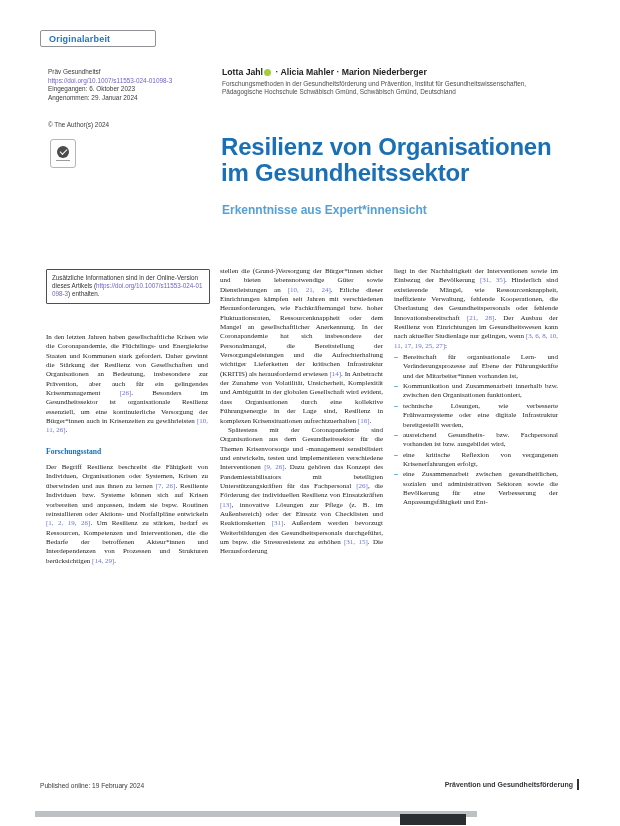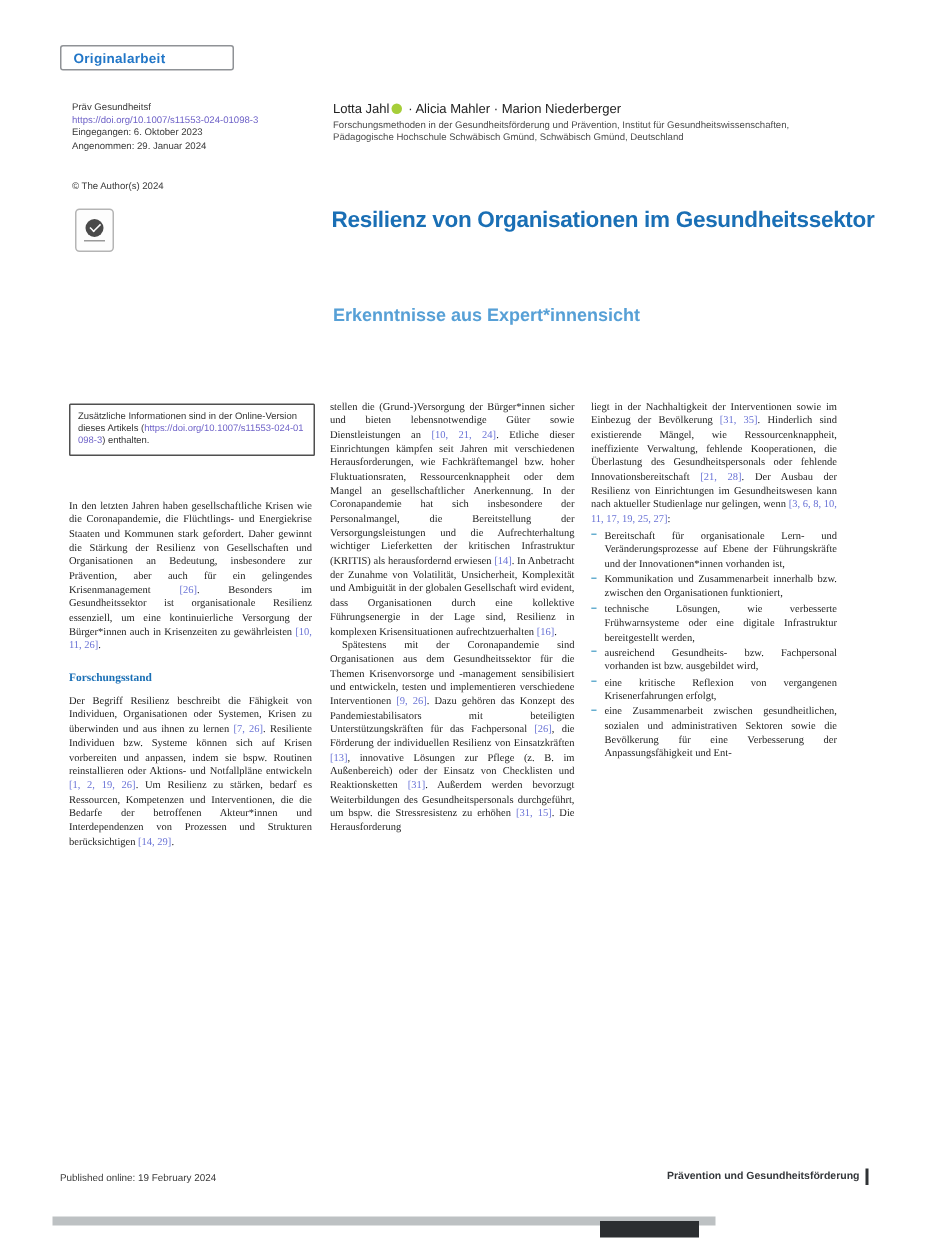--- a/index.html
+++ b/index.html
@@ -19,25 +19,25 @@
   
   .crossmark{position:absolute;left:50px;top:139px;width:24px;height:27px;border:1px solid #b5b5b5;
              border-radius:3px;display:flex;flex-direction:column;align-items:center;justify-content:center;gap:2px;
              background:#fdfdfd;cursor:pointer;}
   .crossmark .circ{width:12px;height:12px;border-radius:50%;background:#4a4a4a;position:relative;}
   .crossmark .circ:after{content:"";position:absolute;left:3px;top:3px;width:6px;height:3px;
              border-left:1.5px solid #fff;border-bottom:1.5px solid #fff;transform:rotate(-45deg);}
   .crossmark .tl{width:14px;height:1.5px;background:#9a9a9a;}
 
   
-  .authors{position:absolute;left:222px;top:67px;width:360px;font-size:8.7px;font-weight:normal;color:#222;}
+  .authors{position:absolute;left:222px;top:67px;width:360px;font-size:8.7px;font-weight:bold;color:#222;}
   .orcid{display:inline-block;width:7px;height:7px;border-radius:50%;background:#a6ce39;vertical-align:middle;
          margin:0 2px 1px 1px;cursor:pointer;}
   .affil{position:absolute;left:222px;top:80px;width:344px;font-size:6.4px;line-height:7.9px;color:#4d4d4d;}
-  .title{position:absolute;left:221px;top:134px;width:364px;font-size:15px;line-height:26px;font-weight:bold;
+  .title{position:absolute;left:221px;top:134px;width:364px;font-size:24px;line-height:26px;font-weight:bold;
          color:#1a6fb5;letter-spacing:-.2px;}
   .subtitle{position:absolute;left:222px;top:203px;width:360px;font-size:12px;font-weight:bold;color:#57a0d6;}
 
   
   .suppbox{position:absolute;left:46px;top:269px;width:152px;border:1.2px solid #4f4f4f;border-radius:1px;
            padding:4px 5px;font-size:6.3px;line-height:8.2px;color:#333;}
   .suppbox .link{color:#6f63c8;text-decoration:none;word-break:break-all;}
 
   
   .col{position:absolute;font-family:"Liberation Serif",serif;font-size:7px;line-height:9.35px;
@@ -111,21 +111,21 @@
   </div>
 
   <div class="col col2">
     <p class="rich">stellen die (Grund-)Versorgung der Bürger*innen sicher und bieten lebensnotwendige Güter sowie Dienstleistungen an <span class="cite">[10, 21, 24]</span>. Etliche dieser Einrichtungen kämpfen seit Jahren mit verschiedenen Herausforderungen, wie Fachkräftemangel bzw. hoher Fluktuationsraten, Ressourcenknappheit oder dem Mangel an gesellschaftlicher Anerkennung. In der Coronapandemie hat sich insbesondere der Personalmangel, die Bereitstellung der Versorgungsleistungen und die Aufrechterhaltung wichtiger Lieferketten der kritischen Infrastruktur (KRITIS) als herausfordernd erwiesen <span class="cite">[14]</span>. In Anbetracht der Zunahme von Volatilität, Unsicherheit, Komplexität und Ambiguität in der globalen Gesellschaft wird evident, dass Organisationen durch eine kollektive Führungsenergie in der Lage sind, Resilienz in komplexen Krisensituationen aufrechtzuerhalten <span class="cite">[16]</span>.</p>
     <p class="rich indent">Spätestens mit der Coronapandemie sind Organisationen aus dem Gesundheitssektor für die Themen Krisenvorsorge und -management sensibilisiert und entwickeln, testen und implementieren verschiedene Interventionen <span class="cite">[9, 26]</span>. Dazu gehören das Konzept des Pandemiestabilisators mit beteiligten Unterstützungskräften für das Fachpersonal <span class="cite">[26]</span>, die Förderung der individuellen Resilienz von Einsatzkräften <span class="cite">[13]</span>, innovative Lösungen zur Pflege (z. B. im Außenbereich) oder der Einsatz von Checklisten und Reaktionsketten <span class="cite">[31]</span>. Außerdem werden bevorzugt Weiterbildungen des Gesundheitspersonals durchgeführt, um bspw. die Stressresistenz zu erhöhen <span class="cite">[31, 15]</span>. Die Herausforderung</p>
   </div>
 
   <div class="col col3">
     <p class="rich">liegt in der Nachhaltigkeit der Interventionen sowie im Einbezug der Bevölkerung <span class="cite">[31, 35]</span>. Hinderlich sind existierende Mängel, wie Ressourcenknappheit, ineffiziente Verwaltung, fehlende Kooperationen, die Überlastung des Gesundheitspersonals oder fehlende Innovationsbereitschaft <span class="cite">[21, 28]</span>. Der Ausbau der Resilienz von Einrichtungen im Gesundheitswesen kann nach aktueller Studienlage nur gelingen, wenn <span class="cite">[3, 6, 8, 10, 11, 17, 19, 25, 27]</span>:</p>
     <ul class="bullets">
-      <li class="rich">Bereitschaft für organisationale Lern- und Veränderungsprozesse auf Ebene der Führungskräfte und der Innovationen*innen vorhanden ist,</li>
+      <li class="rich">Bereitschaft für organisationale Lern- und Veränderungsprozesse auf Ebene der Führungskräfte und der Mitarbeiter*innen vorhanden ist,</li>
       <li class="rich">Kommunikation und Zusammenarbeit innerhalb bzw. zwischen den Organisationen funktioniert,</li>
       <li class="rich">technische Lösungen, wie verbesserte Frühwarnsysteme oder eine digitale Infrastruktur bereitgestellt werden,</li>
       <li class="rich">ausreichend Gesundheits- bzw. Fachpersonal vorhanden ist bzw. ausgebildet wird,</li>
       <li class="rich">eine kritische Reflexion von vergangenen Krisenerfahrungen erfolgt,</li>
       <li class="rich">eine Zusammenarbeit zwischen gesundheitlichen, sozialen und administrativen Sektoren sowie die Bevölkerung für eine Verbesserung der Anpassungsfähigkeit und Ent-</li>
     </ul>
   </div>
 
   <div class="pub">Published online: 19 February 2024</div>
   <div class="jname">Prävention und Gesundheitsförderung</div>

